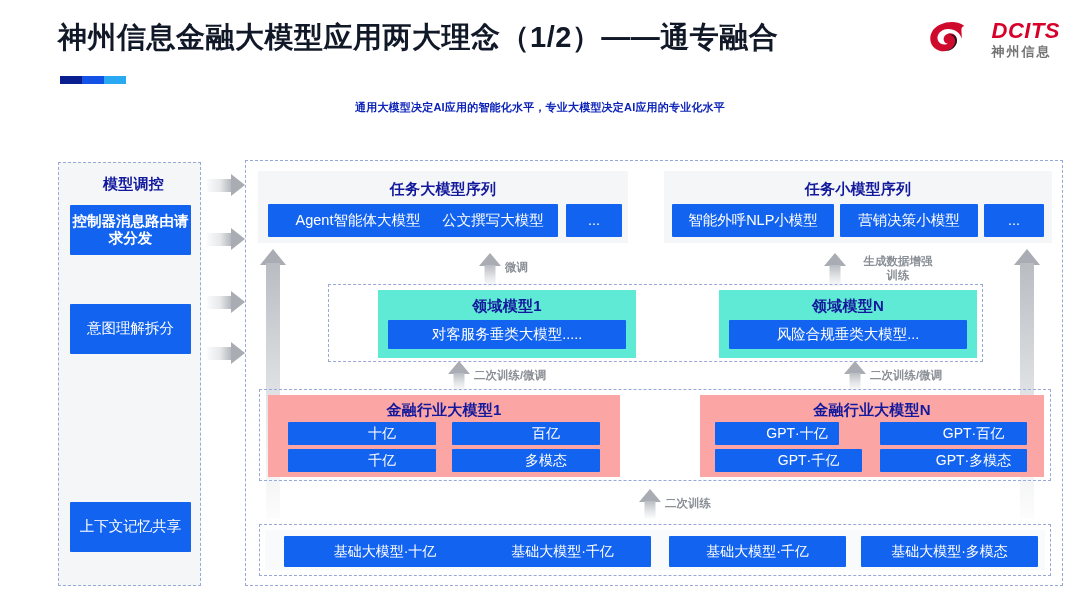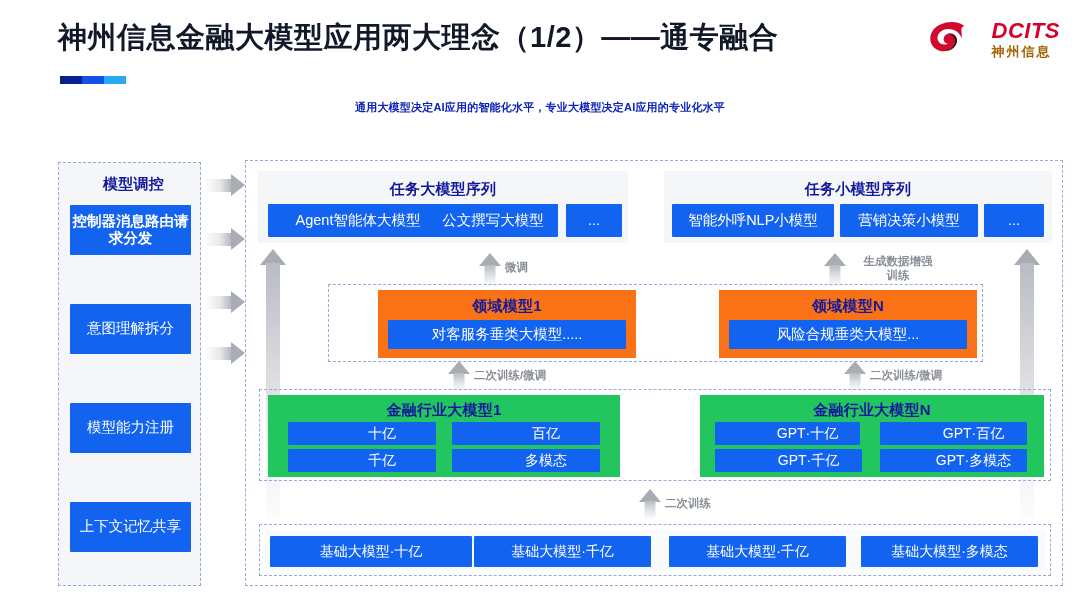--- a/index.html
+++ b/index.html
@@ -21,21 +21,21 @@
   .title-rule i { display: block; height: 8px; }
   .tr1 { width: 22px; background: #0a1f8f; }
   .tr2 { width: 22px; background: #1452e6; }
   .tr3 { width: 22px; background: #29a9f2; }
 
   
   .logo-wrap { position: absolute; right: 20px; top: 20px; display: flex; align-items: flex-start; gap: 22px; }
   .logo-mark { width: 42px; height: 40px; }
   .logo-text { display: flex; flex-direction: column; line-height: 1; }
   .logo-en { font-size: 22px; font-weight: 800; color: #d6002b; letter-spacing: 0.5px; font-style: italic; }
-  .logo-cn { font-size: 13px; font-weight: 700; color: #a16207; letter-spacing: 2px; margin-top: 3px; }
+  .logo-cn { font-size: 13px; font-weight: 700; color: #737373; letter-spacing: 2px; margin-top: 3px; }
 
   .subtitle {
     position: absolute; left: 0; right: 0; top: 100px; text-align: center;
     font-size: 11px; font-weight: 700; color: #0d23b8; letter-spacing: 0.2px;
   }
 
   
   .dashed { border: 1px dashed #98a8d8; }
   .blue-box {
     background: #1263f0; color: #fff; display: flex; align-items: center;
@@ -76,27 +76,27 @@
   
   #main-box { position: absolute; left: 245px; top: 160px; width: 818px; height: 426px; }
 
   
   .task-panel { position: absolute; background: #f4f6f8; }
   .task-panel .grp-title { position: absolute; left: 0; right: 0; top: 9px; }
   .task-panel .blue-box { position: absolute; top: 33px; height: 33px; }
 
   
   #domain-tier { position: absolute; left: 82px; top: 123px; width: 655px; height: 78px; }
-  .dom-panel { position: absolute; top: 5px; background: #f97316; height: 68px; }
+  .dom-panel { position: absolute; top: 5px; background: #5eead4; height: 68px; }
   .dom-panel .grp-title { position: absolute; left: 0; right: 0; top: 7px; }
   .dom-panel .blue-box { position: absolute; left: 10px; right: 10px; top: 30px; height: 29px; }
 
   
   #ind-tier { position: absolute; left: 13px; top: 228px; width: 792px; height: 92px; }
-  .ind-panel { position: absolute; top: 5px; background: #22c55e; height: 82px; }
+  .ind-panel { position: absolute; top: 5px; background: #fca5a5; height: 82px; }
   .ind-panel .grp-title { position: absolute; left: 0; right: 0; top: 6px; }
   .ind-panel .blue-box { position: absolute; height: 23px; font-size: 14px; padding-left: 40px; }
 
   
   #base-tier { position: absolute; left: 13px; top: 363px; width: 792px; height: 52px; }
   #base-tier .inner { position: absolute; inset: 5px; background: #f9fafb; }
   #base-tier .blue-box { position: absolute; top: 11px; height: 31px; font-size: 14px; }
 </style>
 </head>
 <body>
@@ -120,21 +120,20 @@
       <span class="logo-cn">神州信息</span>
     </div>
   </div>
 
   <div class="subtitle">通用大模型决定AI应用的智能化水平，专业大模型决定AI应用的专业化水平</div>
 
   <div id="ctrl-panel" class="dashed">
     <div id="ctrl-title" class="grp-title">模型调控</div>
     <div class="ctrl-box blue-box" style="top:42px;height:50px;font-weight:bold;">控制器消息路由请求分发</div>
     <div class="ctrl-box blue-box" style="top:141px;height:50px;">意图理解拆分</div>
-    <div class="ctrl-box blue-box" style="top:240px;height:50px;">模型能力注册</div>
     <div class="ctrl-box blue-box" style="top:339px;height:50px;">上下文记忆共享</div>
   </div>
 
   <div class="h-arrow" style="left:207px; top:174px;">
     <div class="shaft" style="width:24px;height:13px;"></div>
     <div class="head" style="border-width:11px 0 11px 14px;"></div>
   </div>
   <div class="h-arrow" style="left:207px; top:228px;">
     <div class="shaft" style="width:24px;height:13px;"></div>
     <div class="head" style="border-width:11px 0 11px 14px;"></div>
@@ -212,35 +211,35 @@
     <div id="ind-tier" class="dashed">
       <div class="ind-panel" style="left:8px; width:352px;">
         <div class="grp-title">金融行业大模型1</div>
         <div class="blue-box" style="left:20px; width:148px; top:27px;">十亿</div>
         <div class="blue-box" style="left:184px; width:148px; top:27px;">百亿</div>
         <div class="blue-box" style="left:184px; width:148px; top:54px;">多模态</div>
         <div class="blue-box" style="left:20px; width:148px; top:54px;">千亿</div>
       </div>
       <div class="ind-panel" style="left:440px; width:344px;">
         <div class="grp-title">金融行业大模型N</div>
-        <div class="blue-box" style="left:15px; width:145px; top:27px;">GPT·十亿</div>
+        <div class="blue-box" style="left:15px; width:124px; top:27px;">GPT·十亿</div>
         <div class="blue-box" style="left:180px; width:147px; top:27px;">GPT·百亿</div>
         <div class="blue-box" style="left:15px; width:147px; top:54px;">GPT·千亿</div>
         <div class="blue-box" style="left:180px; width:147px; top:54px;">GPT·多模态</div>
       </div>
     </div>
 
     <div class="v-arrow" style="left:393px; top:328px; width:22px; height:30px;">
       <div class="head" style="border-width:0 11px 13px 11px;"></div>
       <div class="shaft" style="width:11px; height:18px;"></div>
     </div>
     <span class="arrow-label" style="left:419px; top:335px;">二次训练</span>
 
     <div id="base-tier" class="dashed">
       <div class="inner"></div>
-      <div class="blue-box" style="left:10px; width:202px;">基础大模型·十亿</div>
+      <div class="blue-box" style="left:24px; width:202px;">基础大模型·十亿</div>
       <div class="blue-box" style="left:214px; width:177px;">基础大模型·千亿</div>
       <div class="blue-box" style="left:409px; width:177px;">基础大模型·千亿</div>
       <div class="blue-box" style="left:601px; width:177px;">基础大模型·多模态</div>
     </div>
 
   </div>
 </div>
 
 </body></html>

